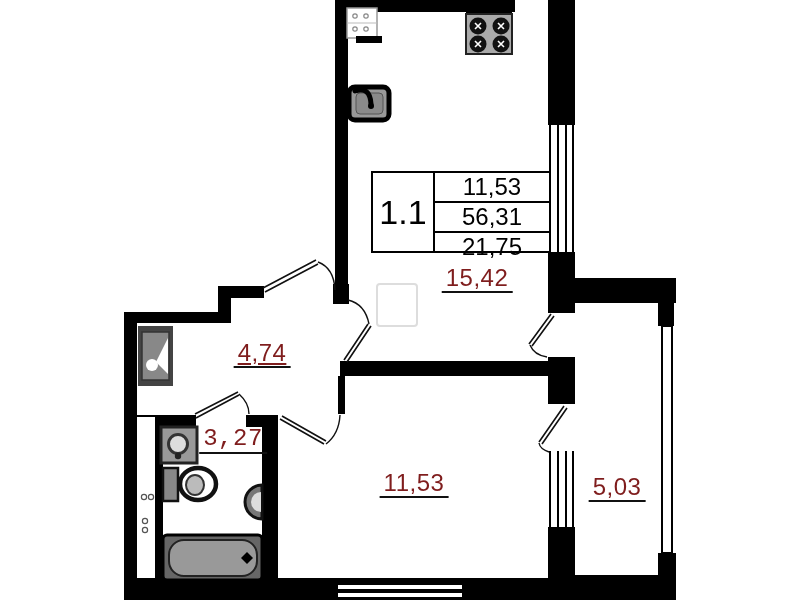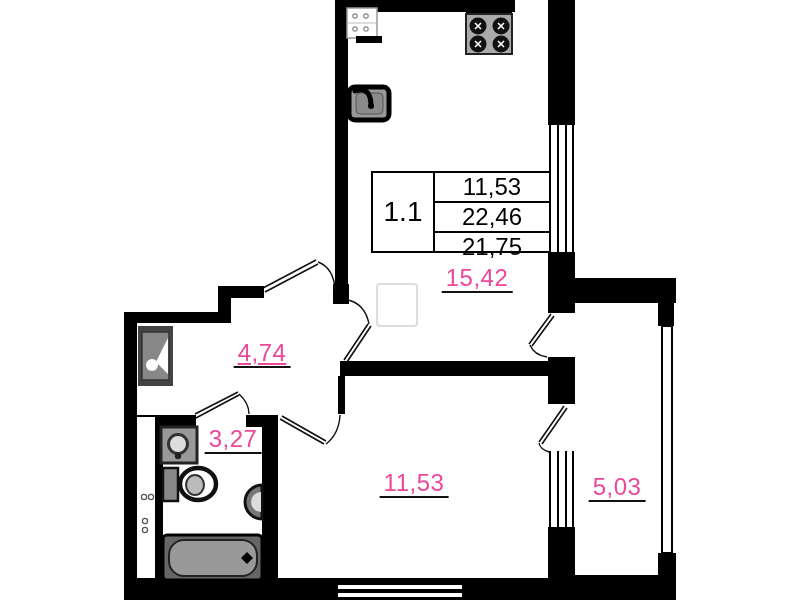--- a/index.html
+++ b/index.html
@@ -3,31 +3,31 @@
 <meta charset="utf-8">
 <style>
   html,body{margin:0;padding:0;background:#fff;}
   #stage{
     position:relative;width:799px;height:600px;background:#ffffff;overflow:hidden;
     font-family:"Liberation Sans", sans-serif;
   }
   #plan-svg{position:absolute;left:0;top:0;}
   .area-label{
     position:absolute;transform:translateX(-50%);
-    font-size:24px;color:#ec4899;white-space:nowrap;
+    font-size:24px;color:#7f1d1d;white-space:nowrap;
     border-bottom:2px solid #111;padding:0 4px 1px 4px;line-height:1.05;
     letter-spacing:0.5px;z-index:5;
   }
   .unit-table{
     position:absolute;left:371px;top:171px;width:176px;height:78px;
     display:flex;border:2px solid #000;background:#fff;z-index:6;color:#000;
   }
   .unit-cell{
     width:60px;display:flex;align-items:center;justify-content:center;
-    font-size:28px;border-right:2px solid #000;
+    font-size:34px;border-right:2px solid #000;
   }
   .unit-rows{flex:1;display:flex;flex-direction:column;}
   .unit-row{
     flex:1;display:flex;align-items:center;justify-content:center;
     font-size:24px;border-bottom:2px solid #000;
   }
   .unit-row:last-child{border-bottom:none;}
 </style>
 </head>
 <body>
@@ -176,24 +176,24 @@
       <circle cx="145" cy="530" r="2.6" fill="none" stroke="#555" stroke-width="1.2"></circle>
     </g>
 
     <rect x="377" y="284" width="40" height="42" rx="3" fill="none" stroke="#ddd" stroke-width="2"></rect>
   </svg>
 
   <div class="unit-table">
     <div class="unit-cell">1.1</div>
     <div class="unit-rows">
       <div class="unit-row">11,53</div>
-      <div class="unit-row">22,46</div>
+      <div class="unit-row">56,31</div>
       <div class="unit-row">21,75</div>
     </div>
   </div>
 
   <div class="area-label" style="left:477px;top:265px;">15,42</div>
   <div class="area-label" style="left:262px;top:340px;text-decoration:underline;">4,74</div>
-  <div class="area-label" style="left:233px;top:426px;">3,27</div>
+  <div class="area-label" style="left:233px;top:426px;font-family:Liberation Mono, monospace;">3,27</div>
   <div class="area-label" style="left:414px;top:470px;">11,53</div>
   <div class="area-label" style="left:617px;top:474px;text-align:right;">5,03</div>
 
 </div>
 
 </body></html>

